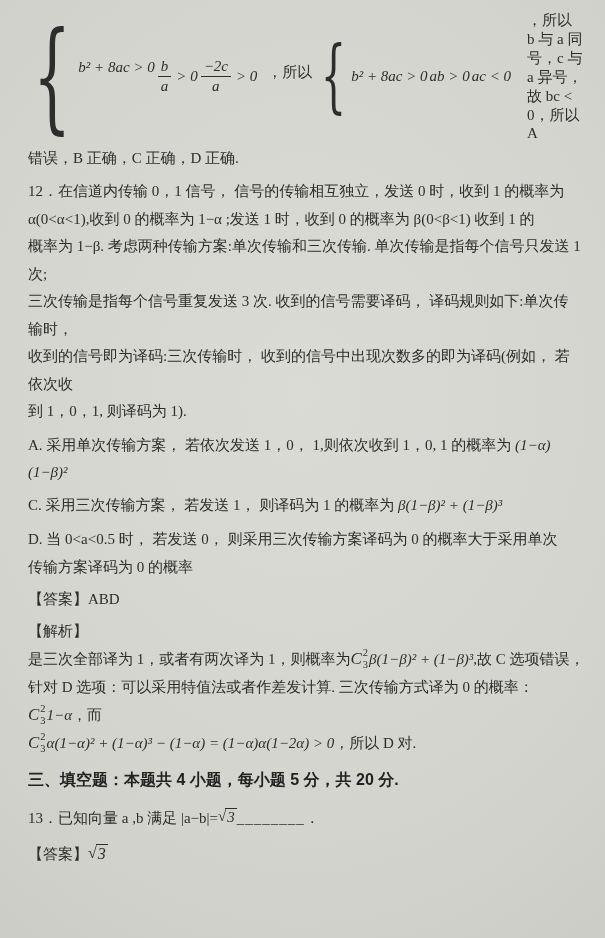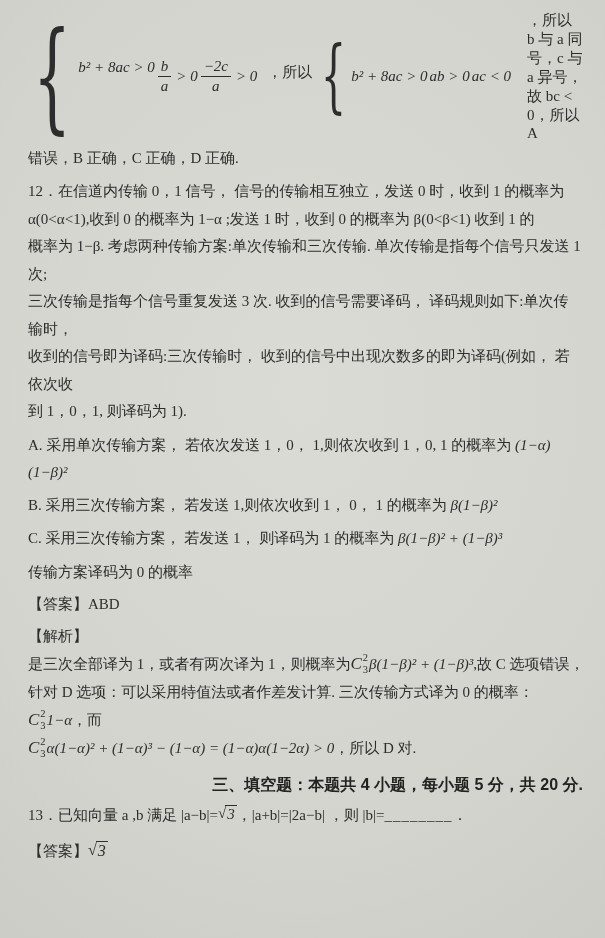--- a/index.html
+++ b/index.html
@@ -41,22 +41,22 @@
   
   .cstack{display:inline-flex;align-items:center;margin-right:1px;}
   .cstack .cbase{font-style:italic;font-size:17px;}
   .cstack .cscripts{display:inline-flex;flex-direction:column;align-items:flex-start;
                     font-size:10.5px;line-height:1.05;margin-left:1px;font-style:normal;}
   
   .sqrt{display:inline-flex;align-items:flex-start;line-height:1.15;font-style:italic;}
   .sqrt .sign{margin-right:-1px;}
   .sqrt .rad{border-top:1.3px solid #2d2d2d;padding:0 2px;}
   
-  .secheader{font-weight:bold;font-size:16px;line-height:30px;margin-top:8px;font-family:"Liberation Sans","DejaVu Sans",sans-serif;color:#222;text-align:right;}
-  .q13line{display:flex;align-items:center;white-space:nowrap;line-height:30px;}
+  .secheader{font-weight:bold;font-size:16px;line-height:30px;margin-top:8px;font-family:"Liberation Sans","DejaVu Sans",sans-serif;color:#222;}
+  .q13line{margin-top:8px;display:flex;align-items:center;white-space:nowrap;line-height:30px;}
   .blank{letter-spacing:1px;}
   .ans13{display:flex;align-items:center;margin-top:6px;line-height:30px;}
 </style>
 </head>
 <body>
 
 <div class="page">
 
   <div class="mathblock">
     <span class="brace b1">{</span>
@@ -95,28 +95,25 @@
     <div class="line">三次传输是指每个信号重复发送 3 次. 收到的信号需要译码， 译码规则如下:单次传输时，</div>
     <div class="line">收到的信号即为译码:三次传输时， 收到的信号中出现次数多的即为译码(例如， 若依次收</div>
     <div class="line">到 1，0，1, 则译码为 1).</div>
   </div>
 
   <div class="opt">
     <span>A. 采用单次传输方案， 若依次发送 1，0， 1,则依次收到 1，0, 1 的概率为</span>
     <span class="math">(1−α)(1−β)²</span>
   </div>
   <div class="opt">
-    <span>B. 采用三次传输方案， 若发送 1,则依次收到 1， 0， 1 的概率为</span>
-    <span class="math">β(1−β)²</span>
-  </div>
-  <div class="opt">
     <span>C. 采用三次传输方案， 若发送 1， 则译码为 1 的概率为</span>
     <span class="math">β(1−β)² + (1−β)³</span>
   </div>
   <div class="opt">
+    <div class="line">D. 当 0&lt;a&lt;0.5 时， 若发送 0， 则采用三次传输方案译码为 0 的概率大于采用单次</div>
     <div class="line">传输方案译码为 0 的概率</div>
   </div>
 
   <div class="ansline">
     <span>【答案】</span><span>ABD</span>
   </div>
   <div class="ansline">【解析】</div>
 
   <div class="ana">
     <div class="line formula-line">
@@ -157,21 +154,20 @@
   </div>
 
   <div class="secheader">三、填空题：本题共 4 小题，每小题 5 分，共 20 分.</div>
 
   <div class="q13line">
     <span>13．已知向量 a ,b 满足 |a−b|=</span>
     <span class="sqrt">
       <span class="sign">√</span>
       <span class="rad">3</span>
     </span>
-    <span> ，|a+b|=|2a−b| ，则 |b|=</span>
     <span class="blank">________</span>
     <span>．</span>
   </div>
 
   <div class="ans13">
     <span>【答案】</span>
     <span class="sqrt" style="font-size:16px;">
       <span class="sign">√</span>
       <span class="rad">3</span>
     </span>

